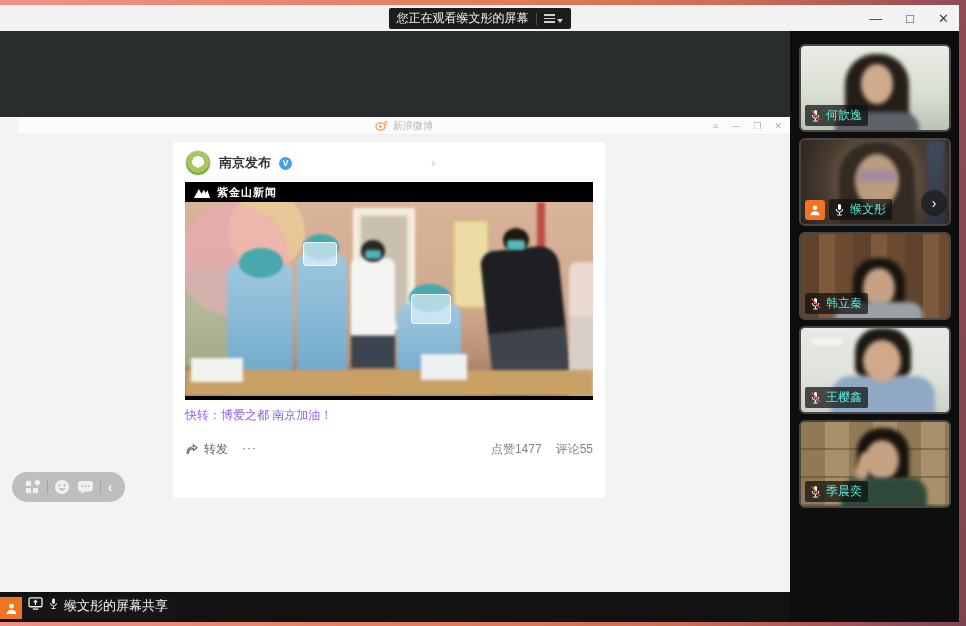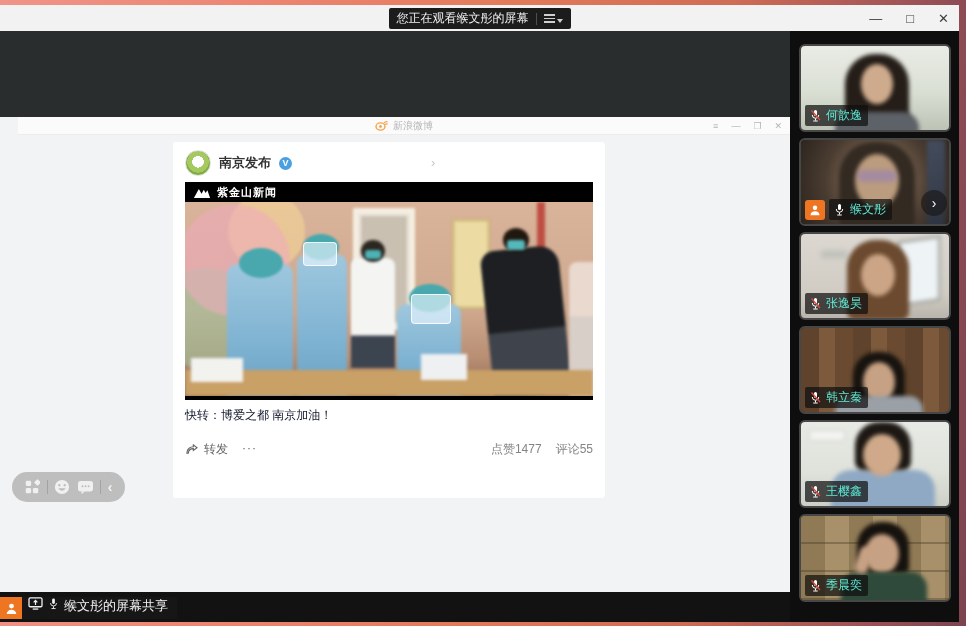--- a/index.html
+++ b/index.html
@@ -88,21 +88,21 @@
     background:linear-gradient(180deg,#1d1f22 0 55%,#3f444c 56% 100%); border-radius:14px 20px 0 0; transform:rotate(-6deg); }
   .manblack-head { left:318px; top:26px; width:26px; height:24px; background:#20180f; border-radius:50%; }
   .manblack-mask { left:322px; top:38px; width:18px; height:10px; background:#55b7ba; border-radius:3px; }
   .edge-person { left:384px; top:60px; width:34px; height:134px; background:linear-gradient(180deg,#e9d9cf 0 40%,#d8cfc8 41% 100%); border-radius:8px 0 0 0; }
   .caption-bar { position:absolute; left:4px; right:2px; bottom:3px; display:flex; gap:10px;
     color:#fff; font-size:9px; white-space:nowrap; overflow:hidden; text-shadow:0 1px 2px rgba(0,0,0,.9); }
   .video-bottombar { height:4px; background:#000; }
 
   .post-title { padding:13px 12px 0; font-size:13px; color:#333; }
   .post-location { display:flex; align-items:center; gap:4px; padding:9px 12px 0; font-size:12px; color:#9a9a9a; }
-  .post-topic { padding:7px 12px 0; font-size:12px; color:#0f172a; }
+  .post-topic { padding:7px 12px 0; font-size:12px; color:#8b5cf6; }
   .post-actions { display:flex; align-items:flex-start; margin-top:9px; padding:8px 12px; color:#636363; font-size:12px; }
   .act-left { display:flex; align-items:center; gap:6px; }
   .act-more { margin-left:14px; letter-spacing:1px; color:#636363; }
   .act-right { margin-left:auto; display:flex; gap:14px; color:#848484; }
 
   
   .float-toolbar { position:absolute; left:12px; top:441px; width:113px; height:30px; border-radius:15px;
     background:rgba(186,186,186,.95); display:flex; align-items:center; justify-content:space-evenly; padding:0 6px; }
   .ft-divider { width:1px; height:14px; background:#a3a3a3; }
   .ft-chevron { color:#f2f2f2; font-size:14px; font-weight:bold; line-height:1; }
@@ -383,99 +383,79 @@
                   <path d="M5.5 12 a6.5 6.5 0 0 0 13 0" stroke="#fff" stroke-width="2" fill="none"></path>
                   <line x1="12" y1="19" x2="12" y2="23" stroke="#fff" stroke-width="2"></line>
                   <line x1="7.5" y1="24" x2="16.5" y2="24" stroke="#fff" stroke-width="2"></line>
                 </svg>
             </span>
             <span>缑文彤</span>
           </div>
           <div class="tile-chevron-btn">›</div>
         </div>
 
+
         <div class="tile">
-          <div class="tile-video pv3">
-            <div class="tv-shape win"></div>
-              <div class="tv-shape extra"></div>
-              <div class="tv-shape hair"></div>
+          <div class="tile-video pv4">
+            <div class="tv-shape hair"></div>
               <div class="tv-shape face"></div>
+              <div class="tv-shape body"></div>
           </div>
           <div class="name-tag">
             <span class="icon">
               <svg width="13" height="13" viewBox="0 0 24 26">
                   <rect x="9" y="2" width="6" height="12" rx="3" fill="#fff"></rect>
                   <path d="M5.5 12 a6.5 6.5 0 0 0 13 0" stroke="#fff" stroke-width="2" fill="none"></path>
                   <line x1="12" y1="19" x2="12" y2="23" stroke="#fff" stroke-width="2"></line>
                   <line x1="7.5" y1="24" x2="16.5" y2="24" stroke="#fff" stroke-width="2"></line>
                   <line x1="4" y1="3" x2="21" y2="22" stroke="#d84b3e" stroke-width="2.6"></line>
                 </svg>
             </span>
-            <span>张逸昊</span>
+            <span>韩立秦</span>
           </div>
         </div>
 
         <div class="tile">
-          <div class="tile-video pv4">
-            <div class="tv-shape hair"></div>
+          <div class="tile-video pv5">
+            <div class="tv-shape extra"></div>
+              <div class="tv-shape body"></div>
+              <div class="tv-shape hair"></div>
               <div class="tv-shape face"></div>
-              <div class="tv-shape body"></div>
           </div>
           <div class="name-tag">
             <span class="icon">
               <svg width="13" height="13" viewBox="0 0 24 26">
                   <rect x="9" y="2" width="6" height="12" rx="3" fill="#fff"></rect>
                   <path d="M5.5 12 a6.5 6.5 0 0 0 13 0" stroke="#fff" stroke-width="2" fill="none"></path>
                   <line x1="12" y1="19" x2="12" y2="23" stroke="#fff" stroke-width="2"></line>
                   <line x1="7.5" y1="24" x2="16.5" y2="24" stroke="#fff" stroke-width="2"></line>
                   <line x1="4" y1="3" x2="21" y2="22" stroke="#d84b3e" stroke-width="2.6"></line>
                 </svg>
             </span>
-            <span>韩立秦</span>
+            <span>王樱鑫</span>
           </div>
         </div>
 
         <div class="tile">
-          <div class="tile-video pv5">
-            <div class="tv-shape extra"></div>
+          <div class="tile-video pv6">
+            <div class="tv-shape hair"></div>
+              <div class="tv-shape face"></div>
               <div class="tv-shape body"></div>
-              <div class="tv-shape hair"></div>
-              <div class="tv-shape face"></div>
+              <div class="tv-shape extra"></div>
           </div>
           <div class="name-tag">
             <span class="icon">
               <svg width="13" height="13" viewBox="0 0 24 26">
                   <rect x="9" y="2" width="6" height="12" rx="3" fill="#fff"></rect>
                   <path d="M5.5 12 a6.5 6.5 0 0 0 13 0" stroke="#fff" stroke-width="2" fill="none"></path>
                   <line x1="12" y1="19" x2="12" y2="23" stroke="#fff" stroke-width="2"></line>
                   <line x1="7.5" y1="24" x2="16.5" y2="24" stroke="#fff" stroke-width="2"></line>
                   <line x1="4" y1="3" x2="21" y2="22" stroke="#d84b3e" stroke-width="2.6"></line>
                 </svg>
             </span>
-            <span>王樱鑫</span>
-          </div>
-        </div>
-
-        <div class="tile">
-          <div class="tile-video pv6">
-            <div class="tv-shape hair"></div>
-              <div class="tv-shape face"></div>
-              <div class="tv-shape body"></div>
-              <div class="tv-shape extra"></div>
-          </div>
-          <div class="name-tag">
-            <span class="icon">
-              <svg width="13" height="13" viewBox="0 0 24 26">
-                  <rect x="9" y="2" width="6" height="12" rx="3" fill="#fff"></rect>
-                  <path d="M5.5 12 a6.5 6.5 0 0 0 13 0" stroke="#fff" stroke-width="2" fill="none"></path>
-                  <line x1="12" y1="19" x2="12" y2="23" stroke="#fff" stroke-width="2"></line>
-                  <line x1="7.5" y1="24" x2="16.5" y2="24" stroke="#fff" stroke-width="2"></line>
-                  <line x1="4" y1="3" x2="21" y2="22" stroke="#d84b3e" stroke-width="2.6"></line>
-                </svg>
-            </span>
             <span>季晨奕</span>
           </div>
         </div>
 
       </div>
     </div>
   </div>
 </div>
 
 </body></html>

